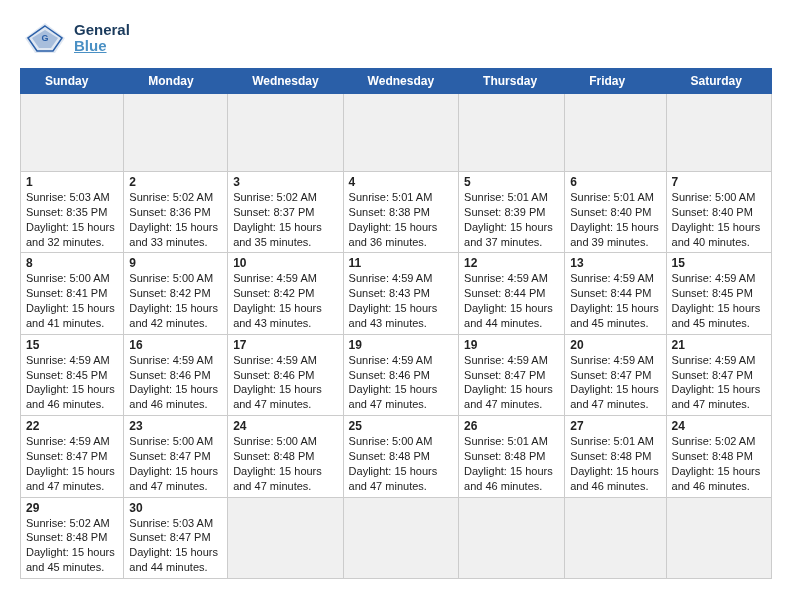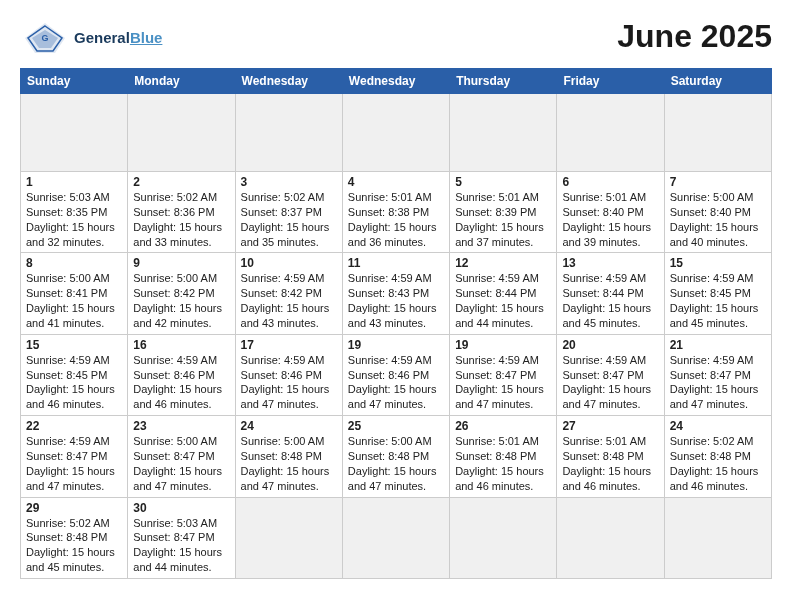--- a/index.html
+++ b/index.html
@@ -36,21 +36,21 @@
     }
     .calendar {
       width: 100%;
       border-collapse: collapse;
     }
     .calendar th {
       background: #2a5fa8;
       color: #fff;
       font-size: 12px;
       font-weight: bold;
-      padding: 5px 6px;
+      padding: 5px 24px;
       text-align: left;
       border: 1px solid #2a5fa8;
     }
     .calendar td {
       border: 1px solid #ccc;
       vertical-align: top;
       padding: 3px 5px;
       font-size: 9.5px;
       color: #222;
       background: #fff;
@@ -79,20 +79,21 @@
       display: flex;
       align-items: center;
       gap: 4px;
     }
     .logo-svg {
       width: 50px;
       height: 40px;
     }
     .logo-label {
       display: flex;
+      flex-direction: column;
       line-height: 1.1;
     }
     .logo-general {
       font-size: 15px;
       font-weight: bold;
       color: #1a3a5c;
     }
     .logo-blue {
       font-size: 15px;
       font-weight: bold;
@@ -112,21 +113,20 @@
         <polygon points="25,8 42,20 33,33 17,33 8,20" fill="none" stroke="#2a5fa8" stroke-width="1.5"></polygon>
         <polygon points="25,12 38,20 31,30 19,30 12,20" fill="#2a5fa8" opacity="0.3"></polygon>
         <text x="25" y="23" text-anchor="middle" font-size="9" font-weight="bold" fill="#2a5fa8">G</text>
       </svg>
       <div class="logo-label">
         <span class="logo-general">General</span>
         <span class="logo-blue">Blue</span>
       </div>
     </div>
     <div class="title-block">
-      <div class="month-title">June 2025</div>
     </div>
   </div>
 
   <table class="calendar">
     <thead>
       <tr>
         <th>Sunday</th>
         <th>Monday</th>
         <th>Wednesday</th>
         <th>Wednesday</th>

